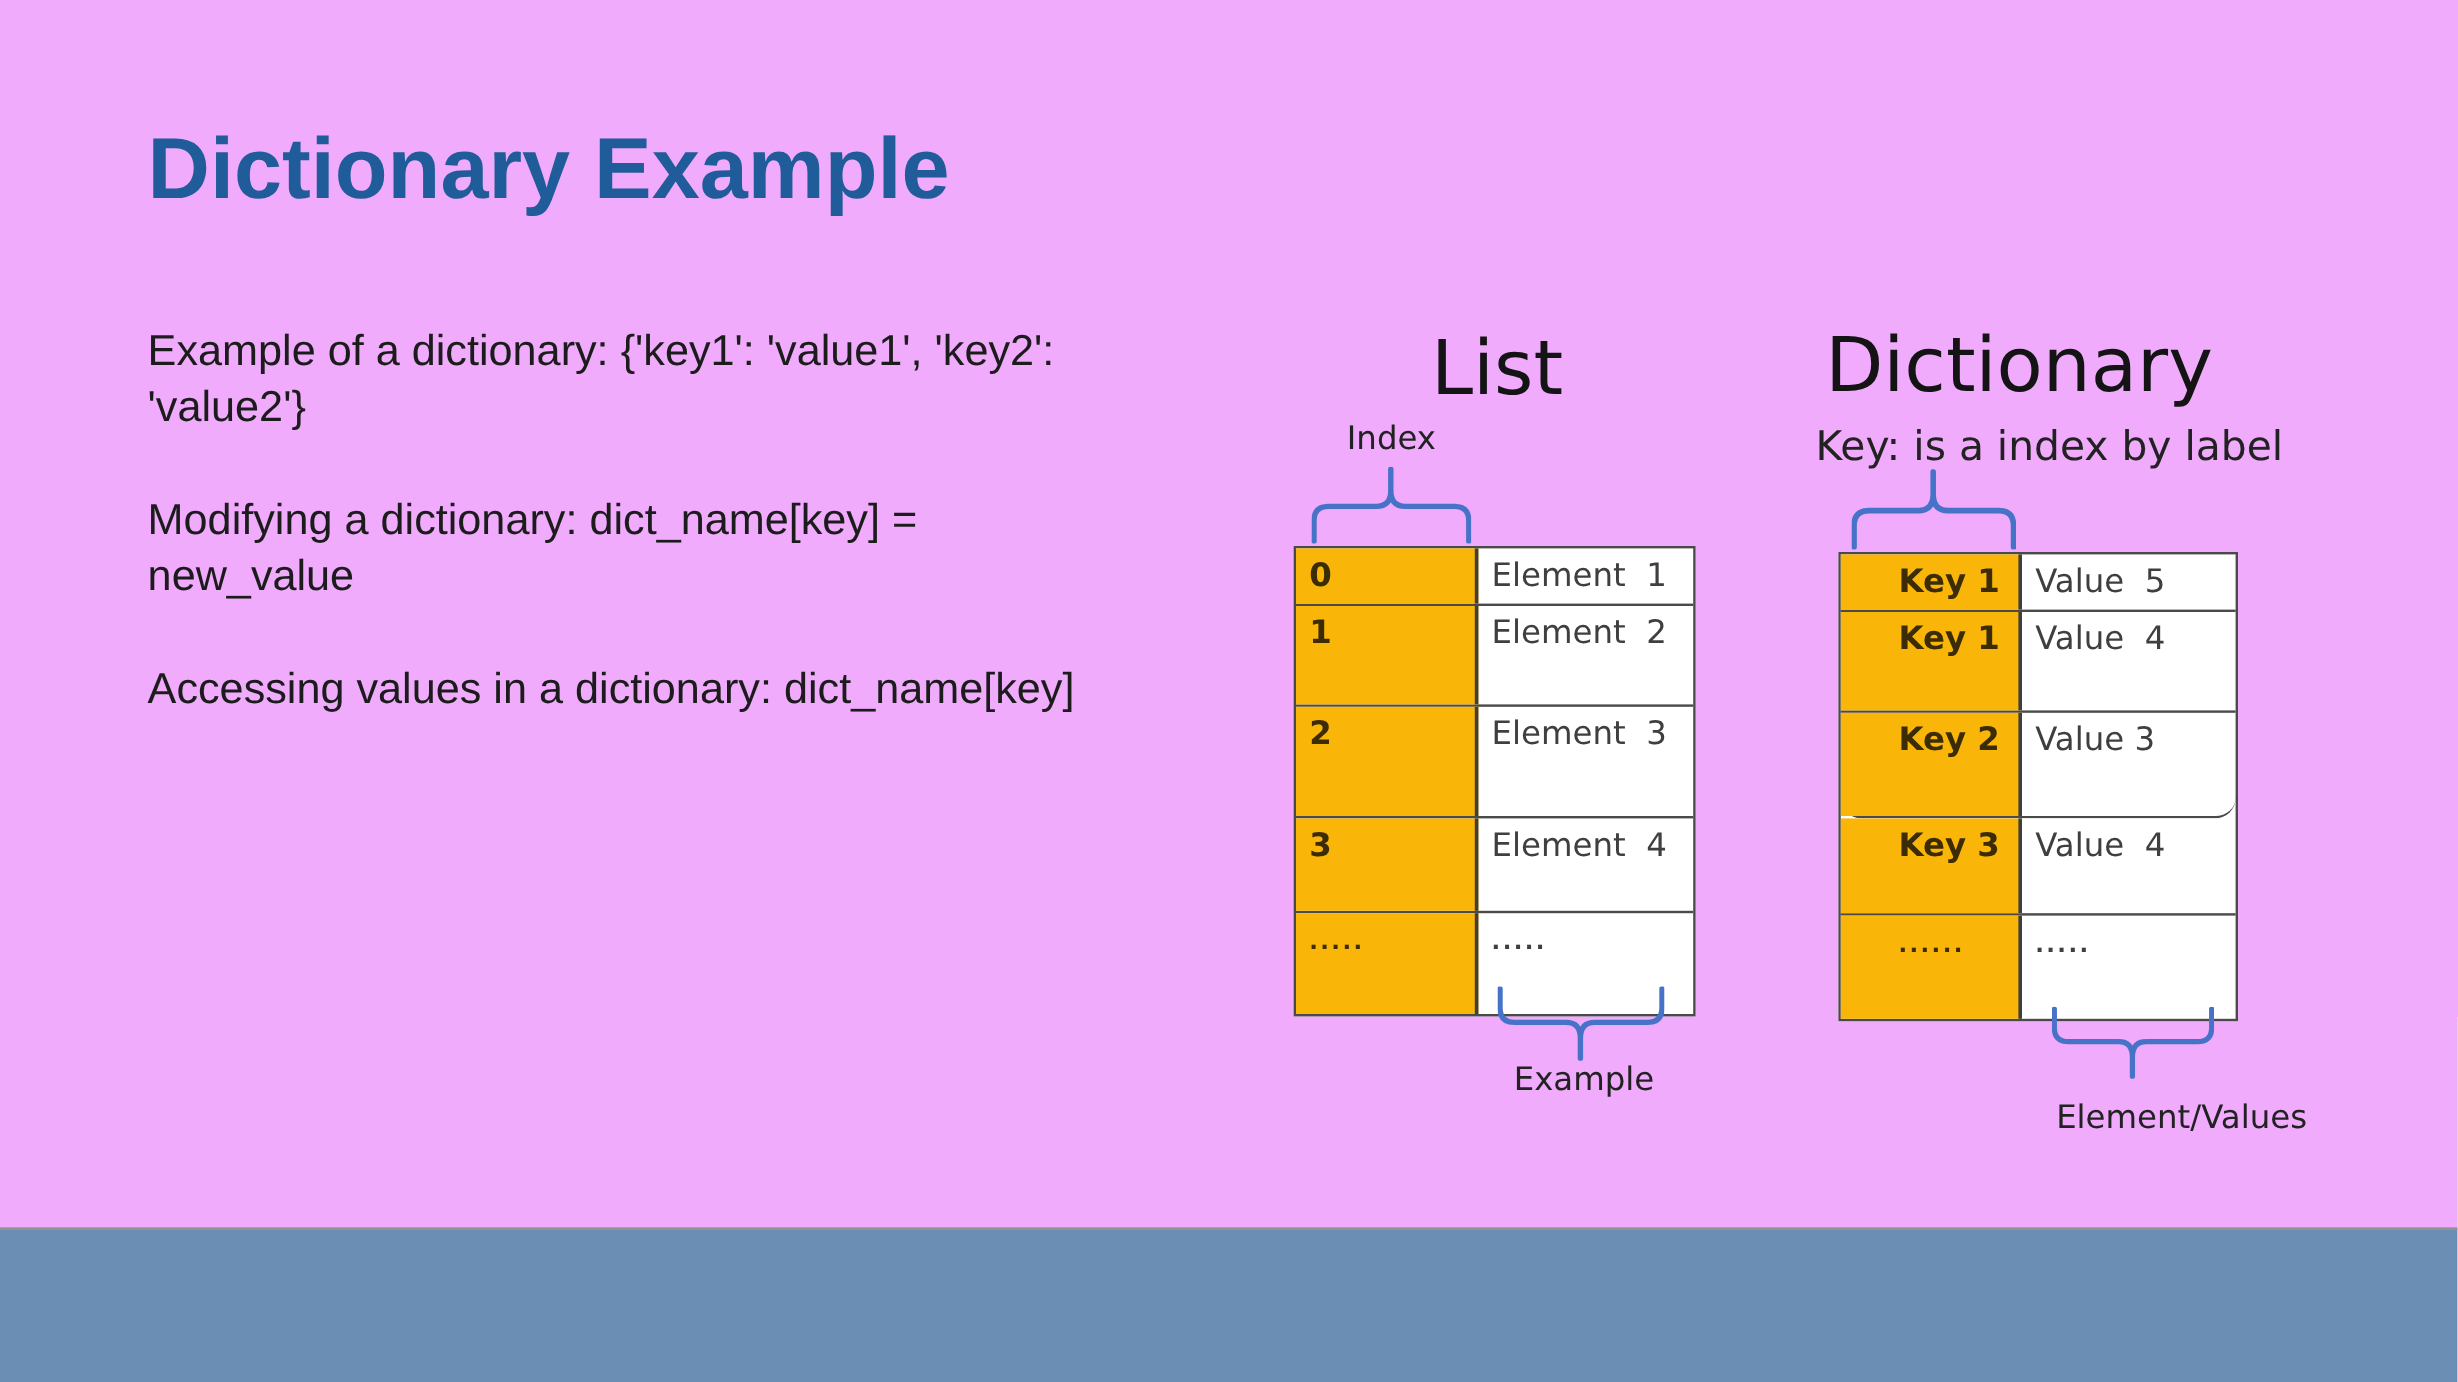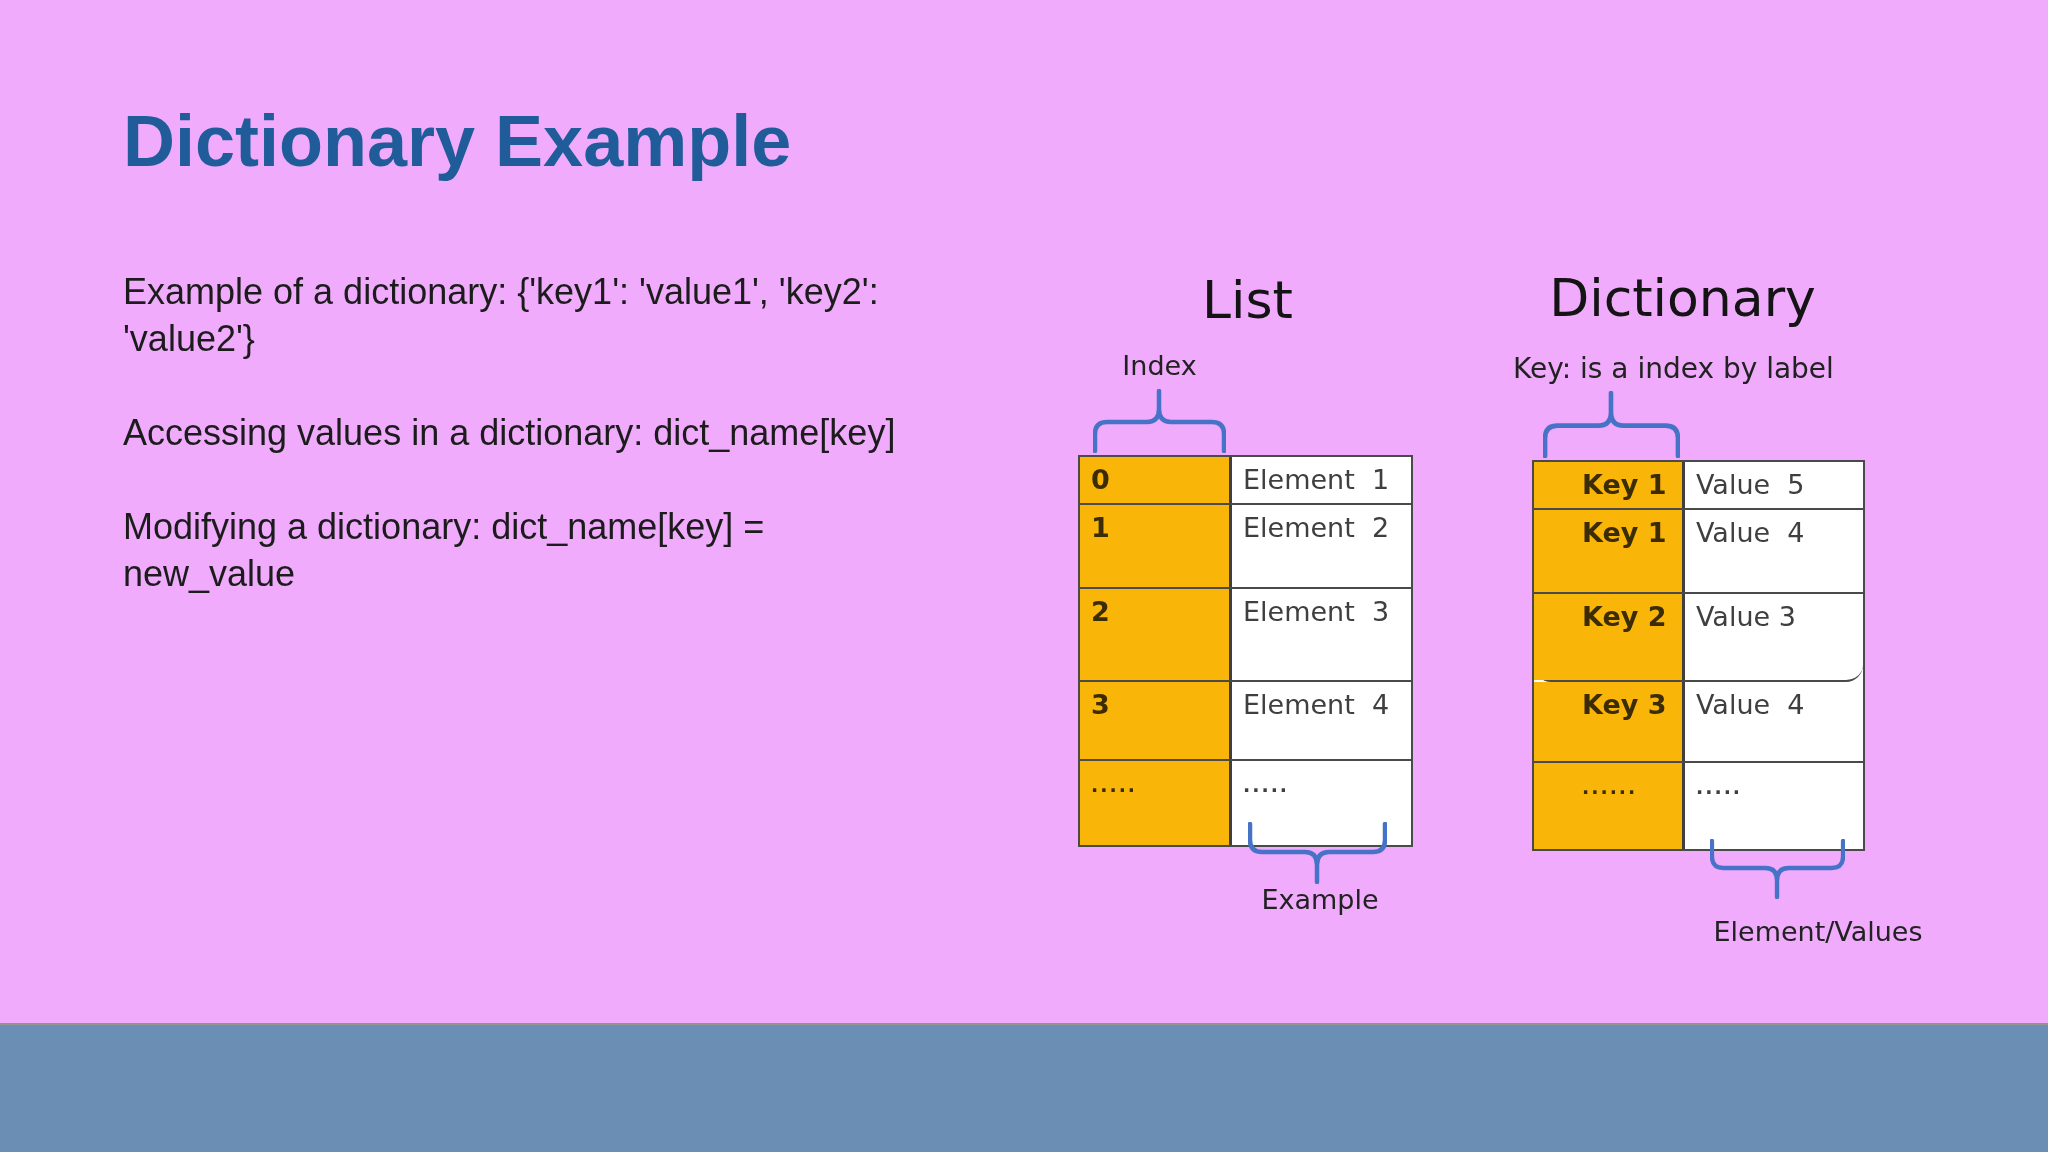--- a/index.html
+++ b/index.html
@@ -18,21 +18,21 @@
   }
   .body-text{
     position:absolute;left:123px;top:268px;width:960px;
     font-size:36px;line-height:47px;color:#1c1c1c;
   }
   .body-text p{margin:0 0 47px 0;white-space:pre-line;}
   
   .diag-title{
     position:absolute;text-align:center;
     font-family:"DejaVu Sans", sans-serif;
-    font-size:52px;color:#141414;font-weight:500;
+    font-size:63px;color:#141414;font-weight:500;
   }
   .diag-note{
     position:absolute;text-align:center;
     font-family:"DejaVu Sans", sans-serif;
     font-size:27px;color:#222;font-weight:500;
   }
   .brace{position:absolute;}
   .brace path{fill:none;stroke:#4673c8;stroke-width:4.5;stroke-linecap:round;stroke-linejoin:round;}
   .tbl{
     position:absolute;box-sizing:border-box;
@@ -76,23 +76,23 @@
 </head>
 <body>
 
 <div class="slide">
 
   <h1 class="slide-title">Dictionary Example</h1>
 
   <div class="body-text">
     <p>Example of a dictionary: {'key1': 'value1', 'key2':
 'value2'}</p>
-    <p>Accessing values in a dictionary: dict_name[key]</p>
     <p>Modifying a dictionary: dict_name[key] =
 new_value</p>
+    <p>Accessing values in a dictionary: dict_name[key]</p>
   </div>
 
   <div class="diag-title" style="left:1080px;top:270px;width:335px;">List</div>
 
   <div class="diag-note" style="left:1093px;top:350px;width:133px;">Index</div>
 
   <svg class="brace" style="left:1093px;top:389px;" width="133" height="64" viewBox="0 0 133 64" preserveAspectRatio="none">
     <path d="M 2 62 L 2 45 Q 2 33 14 33 L 54 33 Q 66 33 66 20 L 66 2 L 66 20 Q 66 33 78 33 L 119 33 Q 131 33 131 45 L 131 62"></path>
   </svg>
 
@@ -120,21 +120,21 @@
   </div>
 
   <svg class="brace" style="left:1248px;top:822px;" width="139" height="62" viewBox="0 0 139 62" preserveAspectRatio="none">
     <path d="M 2 2 L 2 18 Q 2 30 14 30 L 57 30 Q 69 30 69 43 L 69 60 L 69 43 Q 69 30 81 30 L 125 30 Q 137 30 137 18 L 137 2"></path>
   </svg>
 
   <div class="diag-note" style="left:1220px;top:884px;width:200px;">Example</div>
 
   <div class="diag-title" style="left:1515px;top:268px;width:335px;">Dictionary</div>
 
-  <div class="diag-note" style="left:1513px;top:352px;width:260px;text-align:right;font-size:28px;white-space:nowrap;">Key: is a index by label</div>
+  <div class="diag-note" style="left:1513px;top:352px;width:260px;text-align:right;font-size:34px;white-space:nowrap;">Key: is a index by label</div>
 
   <svg class="brace" style="left:1543px;top:391px;" width="137" height="67" viewBox="0 0 133 64" preserveAspectRatio="none">
     <path d="M 2 62 L 2 45 Q 2 33 14 33 L 54 33 Q 66 33 66 20 L 66 2 L 66 20 Q 66 33 78 33 L 119 33 Q 131 33 131 45 L 131 62"></path>
   </svg>
 
   <div class="tbl tbl-dict">
     <div class="trow">
       <div class="tkey">Key 1</div>
       <div class="tval">Value  5</div>
     </div>

